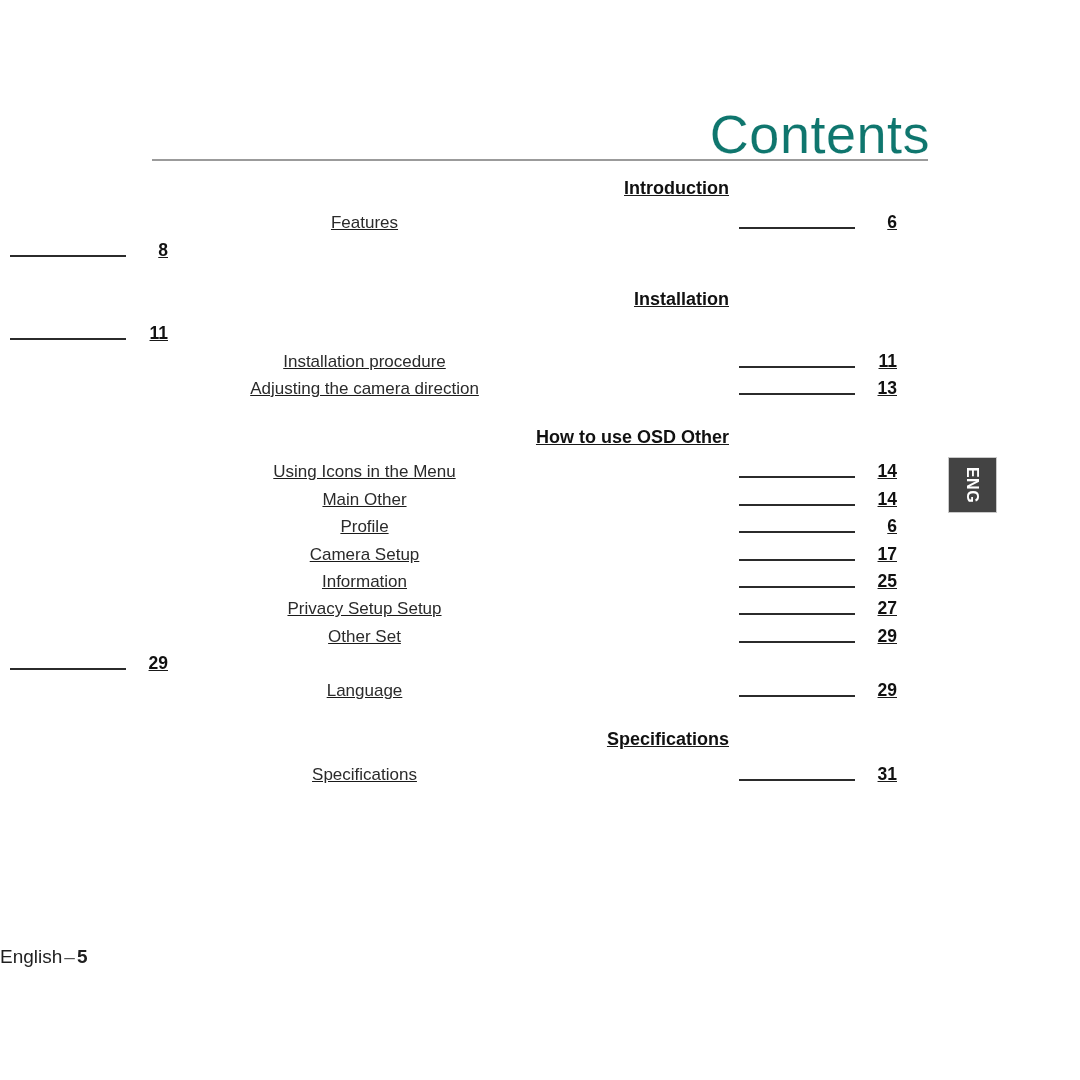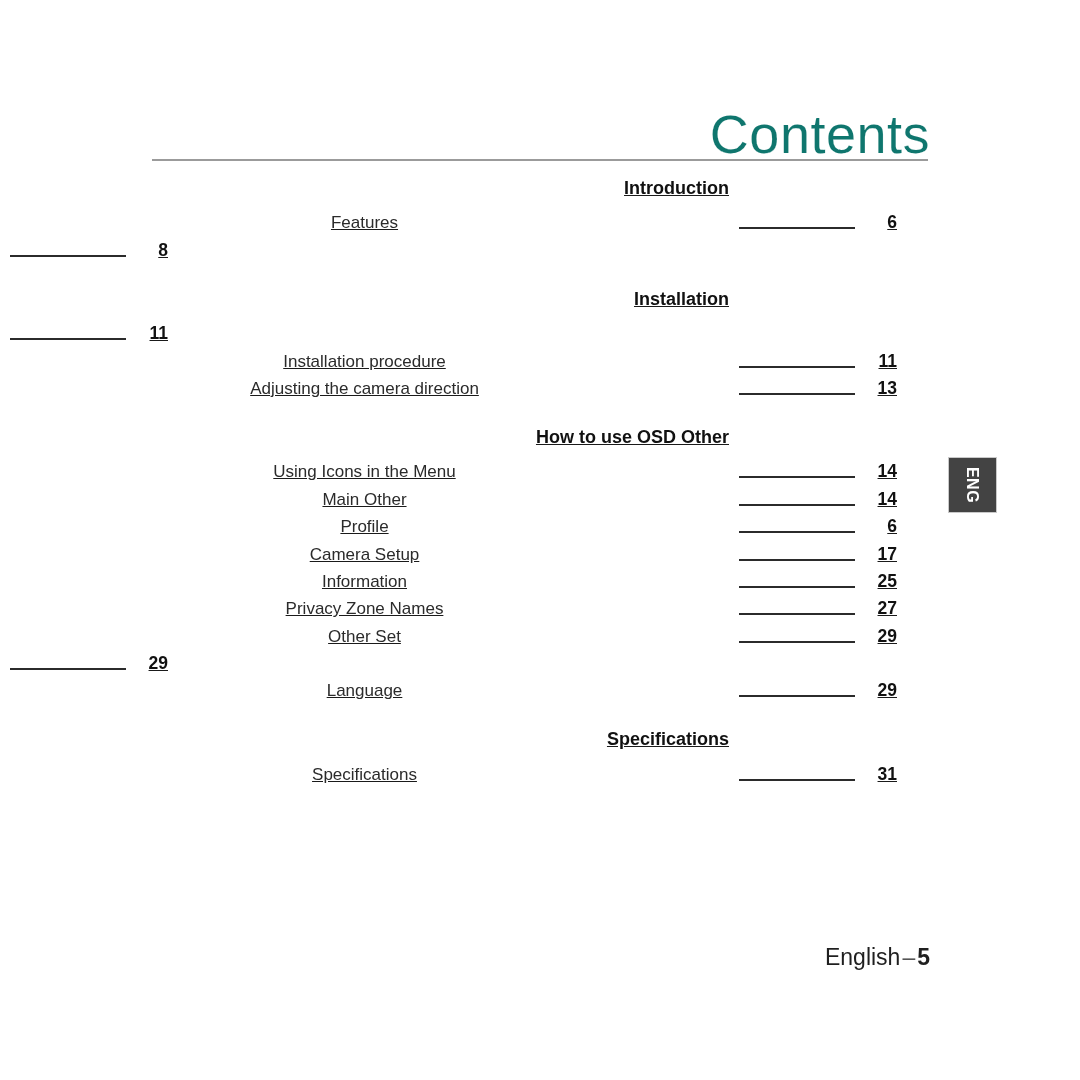--- a/index.html
+++ b/index.html
@@ -123,22 +123,21 @@
     letter-spacing: 0.5px;
     white-space: nowrap;
   }
 
   
   .page-footer {
     position: absolute;
     left: 0;
     top: 944px;
     width: 930px;
-    text-align: right;
-    font-size: 23px;
+    font-size: 19px;
     line-height: 26px;
     color: #1f1f1f;
   }
   .footer-lang {
     font-weight: normal;
   }
   .footer-sep {
     font-weight: normal;
     color: #555555;
     padding: 0 2px;
@@ -208,21 +207,21 @@
         <span class="entry-title">Camera Setup</span>
         <span class="leader"></span>
         <span class="entry-page">17</span>
       </div>
       <div class="toc-row">
         <span class="entry-title">Information</span>
         <span class="leader"></span>
         <span class="entry-page">25</span>
       </div>
       <div class="toc-row">
-        <span class="entry-title">Privacy Zone Names</span>
+        <span class="entry-title">Privacy Setup Setup</span>
         <span class="leader"></span>
         <span class="entry-page">27</span>
       </div>
       <div class="toc-row">
         <span class="entry-title">Other Set</span>
         <span class="leader"></span>
         <span class="entry-page">29</span>
       </div>
       <div class="toc-row">
         <span class="leader"></span>

